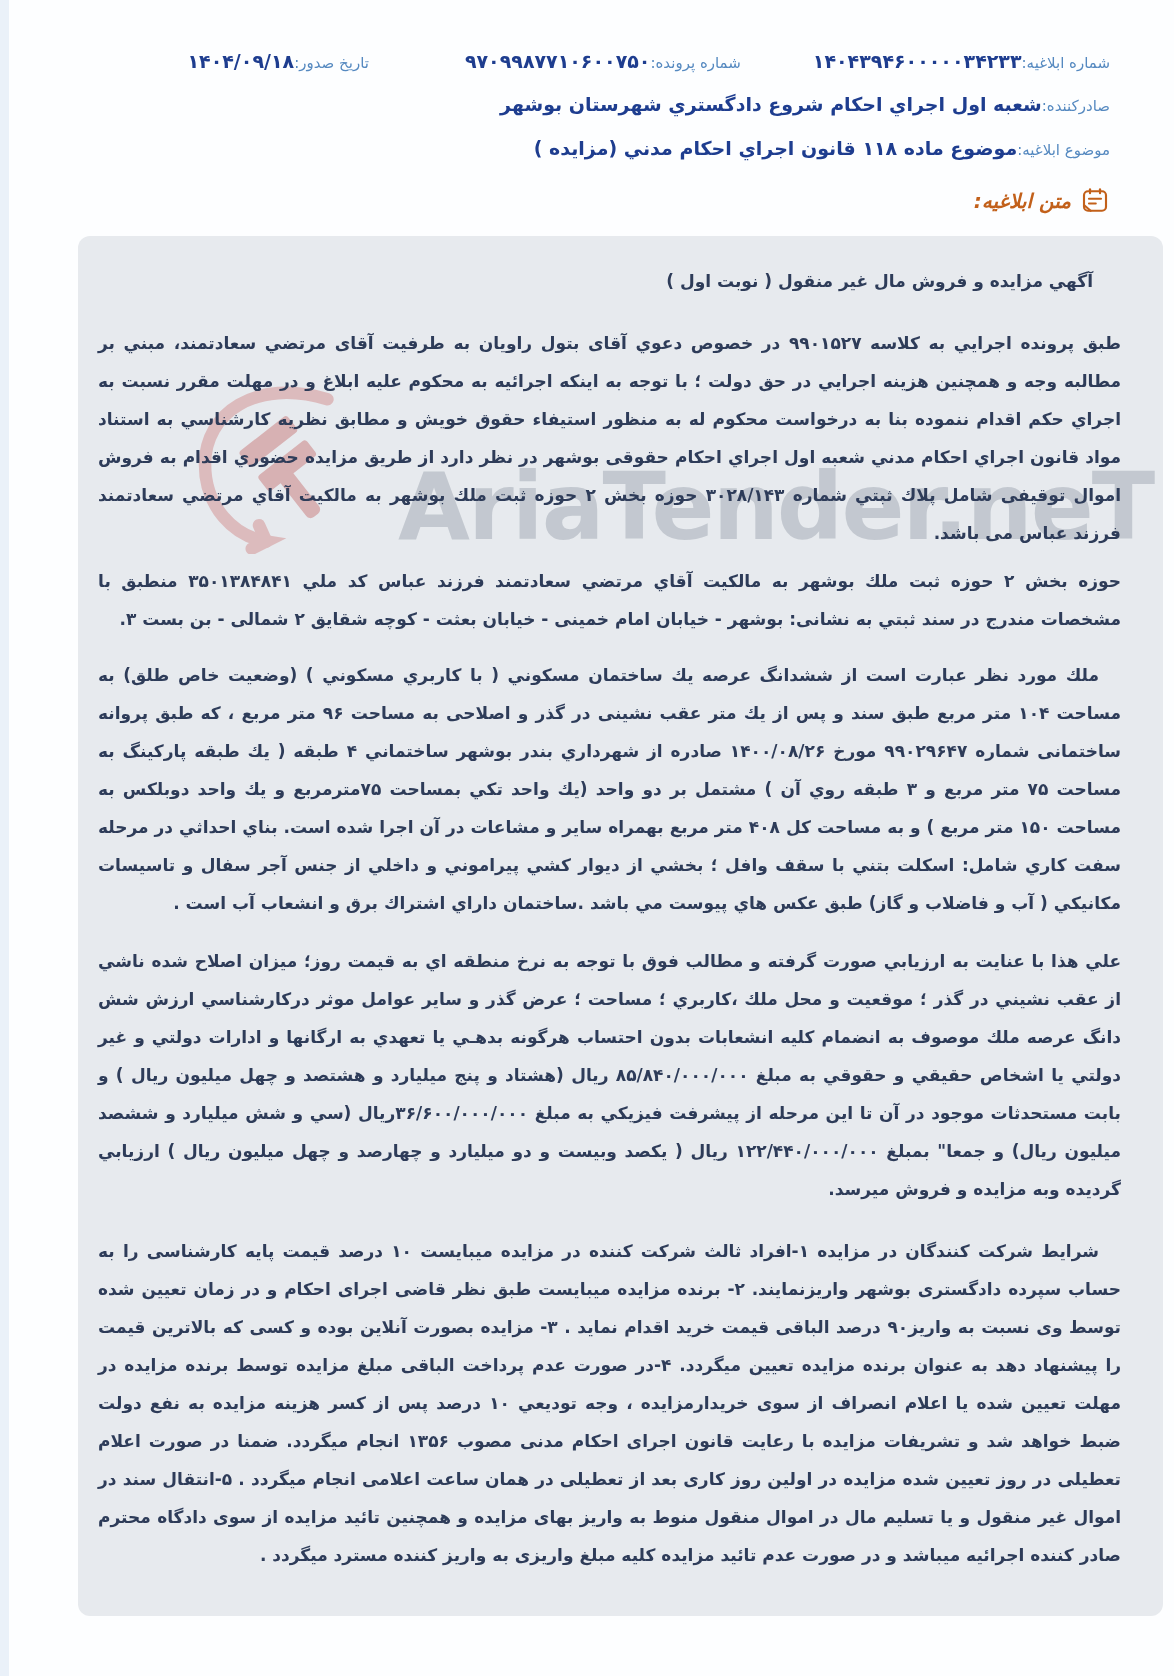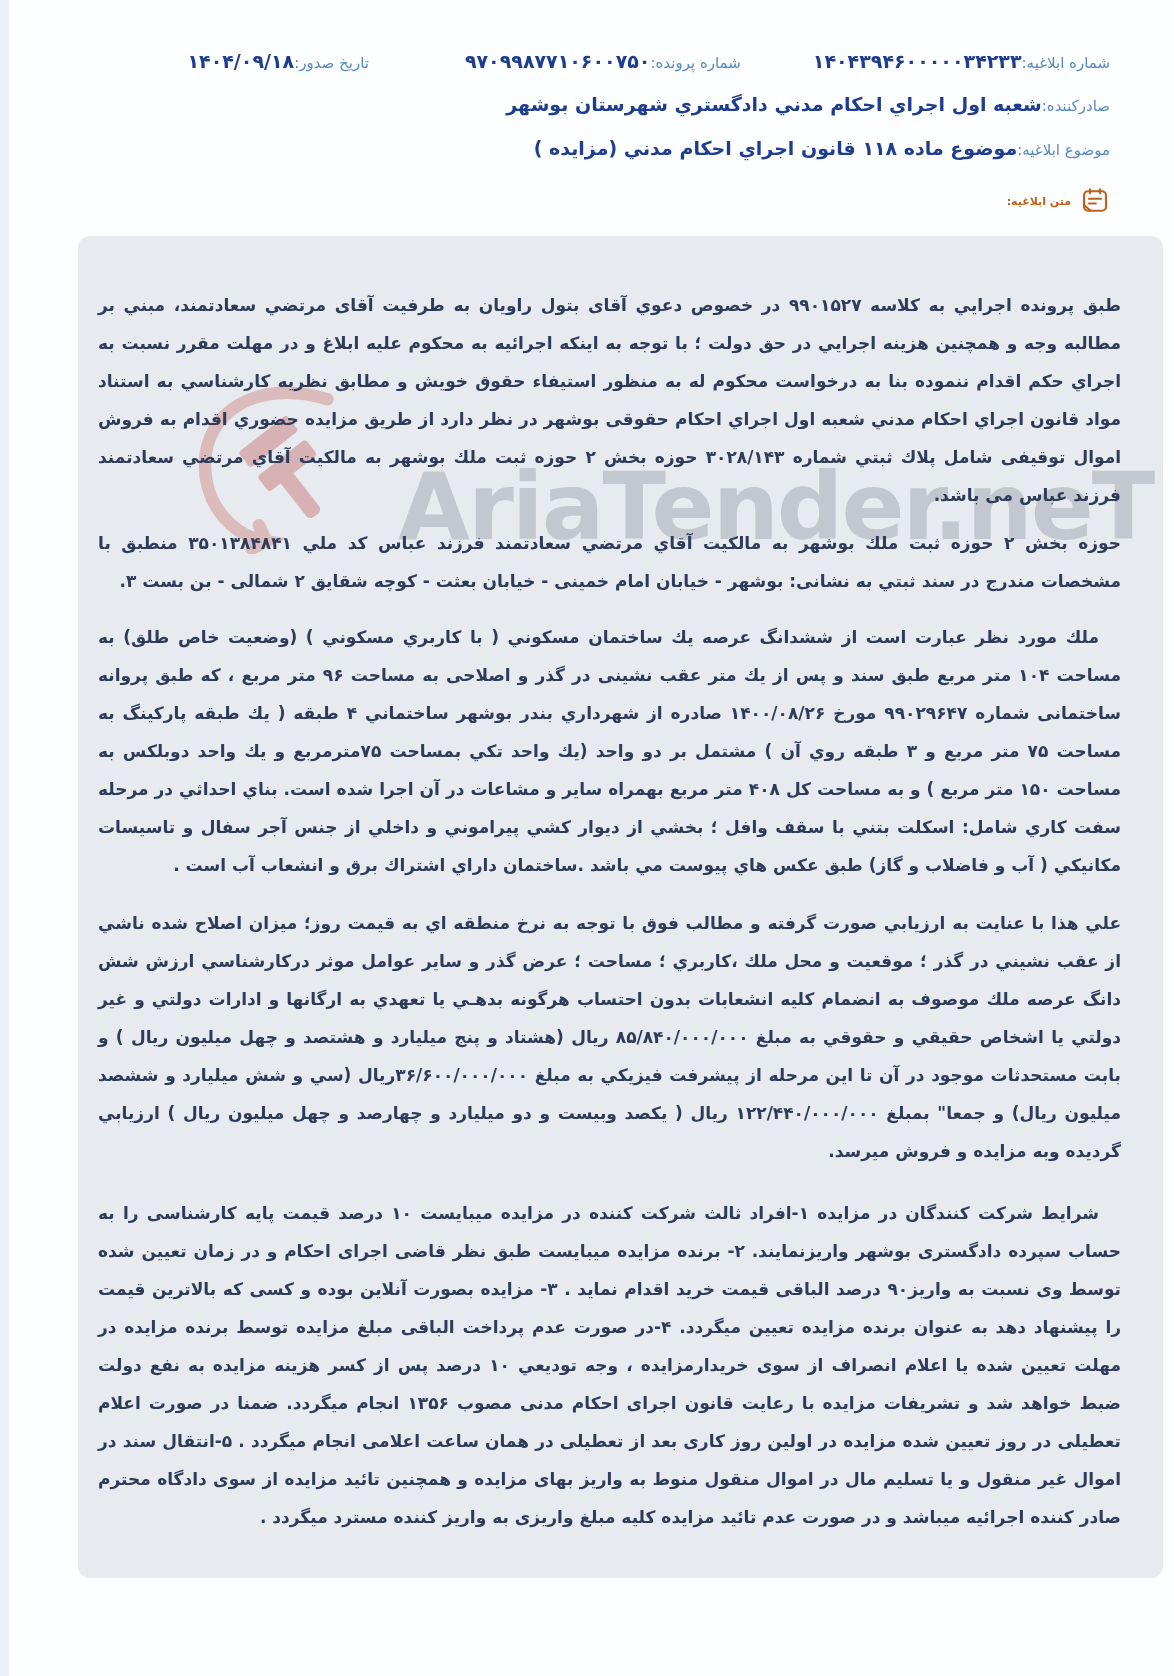--- a/index.html
+++ b/index.html
@@ -28,21 +28,21 @@
   .meta-field:nth-child(3) { margin-right: 96px; }
   .lbl {
     color: #5589c0; font-size: 15px; font-weight: 400;
   }
   .val { color: #1e3d8f; font-size: 19px; font-weight: 700; }
   .issuer-row { margin-top: 21px; display: flex; align-items: baseline; }
   .subject-row { margin-top: 22px; display: flex; align-items: baseline; }
   .body-label-row {
     margin-top: 27px; margin-bottom: 20px;
     display: flex; align-items: center; gap: 9px;
-    color: #c2601a; font-size: 11px; font-weight: 700;
+    color: #c2601a; font-size: 20px; font-weight: 700; font-style: italic;
   }
   .note-icon svg { display: block; }
   
   .card {
     position: relative;
     margin: 0 11px 0 78px;
     background: #e7eaee;
     border-radius: 12px;
     padding: 26px 42px 42px 20px;
     min-height: 1330px;
@@ -98,21 +98,21 @@
       <span class="val">۹۷۰۹۹۸۷۷۱۰۶۰۰۷۵۰</span>
     </div>
     <div class="meta-field">
       <span class="lbl">تاریخ صدور:</span>
       <span class="val">۱۴۰۴/۰۹/۱۸</span>
     </div>
   </div>
 
   <div class="issuer-row">
     <span class="lbl">صادرکننده:</span>
-    <span class="val">شعبه اول اجراي احکام مدني دادگستري شهرستان بوشهر</span>
+    <span class="val">شعبه اول اجراي احکام شروع دادگستري شهرستان بوشهر</span>
   </div>
 
   <div class="subject-row">
     <span class="lbl">موضوع ابلاغیه:</span>
     <span class="val">موضوع ماده ۱۱۸ قانون اجراي احکام مدني (مزایده )</span>
   </div>
 
   <div class="body-label-row">
     <span class="note-icon">
       <svg width="30" height="30" viewBox="0 0 24 24" fill="none" stroke="#c2601a" stroke-width="1.7" stroke-linecap="round" stroke-linejoin="round">
@@ -142,19 +142,20 @@
             <rect x="32" y="30" width="34" height="11" rx="2"></rect>
             <rect x="32" y="47" width="34" height="11" rx="2"></rect>
           </g>
           <rect x="58" y="52" width="9" height="30" rx="3" transform="rotate(-38 62 67)"></rect>
         </g>
       </svg>
     </span>
     <span class="wm-text">AriaTender.neT</span>
   </div>
 
+  <p class="p-title">آگهي مزایده و فروش مال غیر منقول  ( نوبت اول )</p>
   <p class="p-after">طبق پرونده اجرایي به کلاسه ۹۹۰۱۵۲۷ در خصوص دعوي آقای بتول راویان به طرفیت آقای مرتضي سعادتمند، مبني بر مطالبه  وجه و همچنین هزینه اجرایي در حق دولت ؛ با توجه به اینکه اجرائیه به محکوم علیه ابلاغ و در مهلت مقرر نسبت به اجراي حکم اقدام ننموده بنا به درخواست محکوم له به منظور استیفاء حقوق خویش و مطابق نظریه کارشناسي به استناد مواد قانون اجراي احکام مدني شعبه اول اجراي احکام حقوقی بوشهر در نظر دارد از طریق مزایده حضوري اقدام به فروش اموال توقیفی شامل پلاك ثبتي شماره ۳۰۲۸/۱۴۳  حوزه  بخش ۲ حوزه ثبت ملك بوشهر به مالکیت آقاي مرتضي سعادتمند فرزند عباس می باشد.</p>
   <p class="p-addr">حوزه  بخش ۲ حوزه ثبت ملك بوشهر به مالکیت آقاي مرتضي سعادتمند فرزند عباس کد ملي ۳۵۰۱۳۸۴۸۴۱ منطبق با مشخصات مندرج در سند ثبتي به نشانی: بوشهر - خیابان امام خمینی - خیابان بعثت - کوچه شقایق ۲ شمالی - بن بست ۳.</p>
   <p class="p-desc">ملك مورد نظر عبارت است از ششدانگ عرصه يك ساختمان مسکوني ( با کاربري مسکوني ) (وضعیت خاص طلق) به مساحت ۱۰۴ متر مربع طبق سند و پس از يك متر عقب نشینی در گذر و اصلاحی به مساحت ۹۶ متر مربع ، که طبق پروانه ساختمانی شماره ۹۹۰۲۹۶۴۷ مورخ ۱۴۰۰/۰۸/۲۶ صادره از شهرداري بندر بوشهر ساختماني ۴ طبقه ( يك طبقه پارکینگ به مساحت  ۷۵ متر مربع و ۳ طبقه روي آن ) مشتمل بر دو واحد (يك واحد تكي بمساحت ۷۵مترمربع و يك واحد دوبلکس به مساحت ۱۵۰ متر مربع ) و به مساحت کل ۴۰۸ متر مربع بهمراه سایر و مشاعات در آن اجرا شده است. بناي احداثي در مرحله سفت کاري شامل: اسکلت بتني با سقف وافل ؛ بخشي از دیوار کشي پیراموني و داخلي از جنس آجر سفال و تاسیسات مکانیكي ( آب و فاضلاب و گاز)  طبق عکس هاي پیوست مي باشد .ساختمان داراي اشتراك برق و انشعاب آب است .</p>
   <p class="p-value">علي هذا با عنایت به ارزیابي صورت گرفته و مطالب فوق با توجه به نرخ منطقه اي به قیمت روز؛ میزان اصلاح شده ناشي از عقب نشیني در گذر ؛ موقعیت و محل ملك ،کاربري ؛ مساحت ؛ عرض گذر و سایر عوامل موثر درکارشناسي ارزش شش دانگ عرصه ملك موصوف به انضمام کلیه انشعابات بدون احتساب هرگونه بدهـي یا تعهدي به ارگانها و ادارات دولتي و غیر دولتي یا اشخاص حقیقي و حقوقي به مبلغ ۸۵/۸۴۰/۰۰۰/۰۰۰ ریال (هشتاد و پنج میلیارد و هشتصد و چهل میلیون ریال ) و بابت مستحدثات موجود در آن تا این مرحله از پیشرفت فیزیكي به مبلغ  ۳۶/۶۰۰/۰۰۰/۰۰۰ریال (سي و شش میلیارد و ششصد میلیون ریال) و جمعا" بمبلغ ۱۲۲/۴۴۰/۰۰۰/۰۰۰ ریال ( یكصد وبیست و دو میلیارد و چهارصد و چهل میلیون ریال ) ارزیابي  گردیده وبه مزایده و فروش میرسد.</p>
   <p class="p-terms">شرایط  شرکت کنندگان  در مزایده  ۱-افراد ثالث شرکت کننده در مزایده  میبایست ۱۰ درصد قیمت پایه کارشناسی را به حساب سپرده دادگستری بوشهر واریزنمایند. ۲-  برنده مزایده میبایست طبق نظر قاضی اجرای احکام و در زمان تعیین شده توسط وی نسبت به واریز۹۰ درصد الباقی قیمت خرید اقدام نماید . ۳- مزایده  بصورت آنلاین بوده  و کسی که بالاترین قیمت را پیشنهاد دهد به عنوان برنده مزایده  تعیین میگردد. ۴-در صورت عدم پرداخت الباقی مبلغ مزایده توسط برنده مزایده در مهلت تعیین شده یا اعلام انصراف از سوی خریدارمزایده ، وجه تودیعي ۱۰ درصد  پس از کسر هزینه مزایده به نفع دولت ضبط خواهد شد و تشریفات مزایده  با رعایت قانون اجرای احکام مدنی مصوب ۱۳۵۶ انجام میگردد. ضمنا در صورت اعلام  تعطیلی در روز تعیین شده  مزایده  در اولین روز کاری  بعد از تعطیلی در همان ساعت اعلامی انجام میگردد . ۵-انتقال سند در اموال غیر منقول و یا تسلیم مال در اموال منقول منوط به واریز بهای مزایده و همچنین تائید مزایده از سوی دادگاه محترم صادر کننده اجرائیه میباشد و در صورت عدم تائید مزایده کلیه مبلغ واریزی به واریز کننده مسترد میگردد .</p>
 
 </div>
 
 </body></html>

